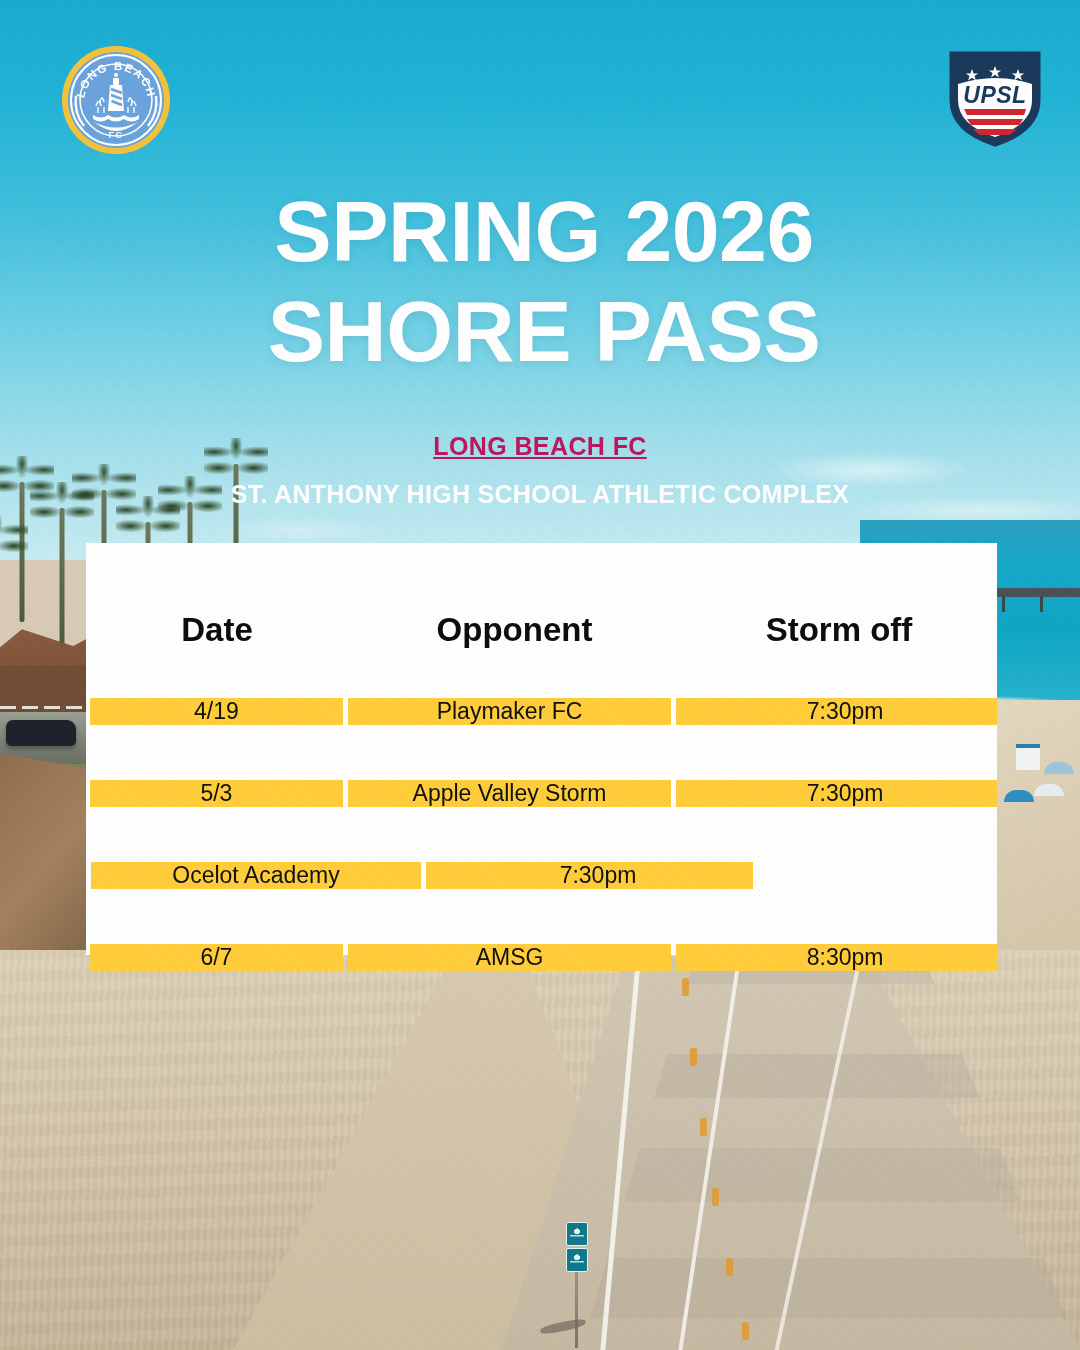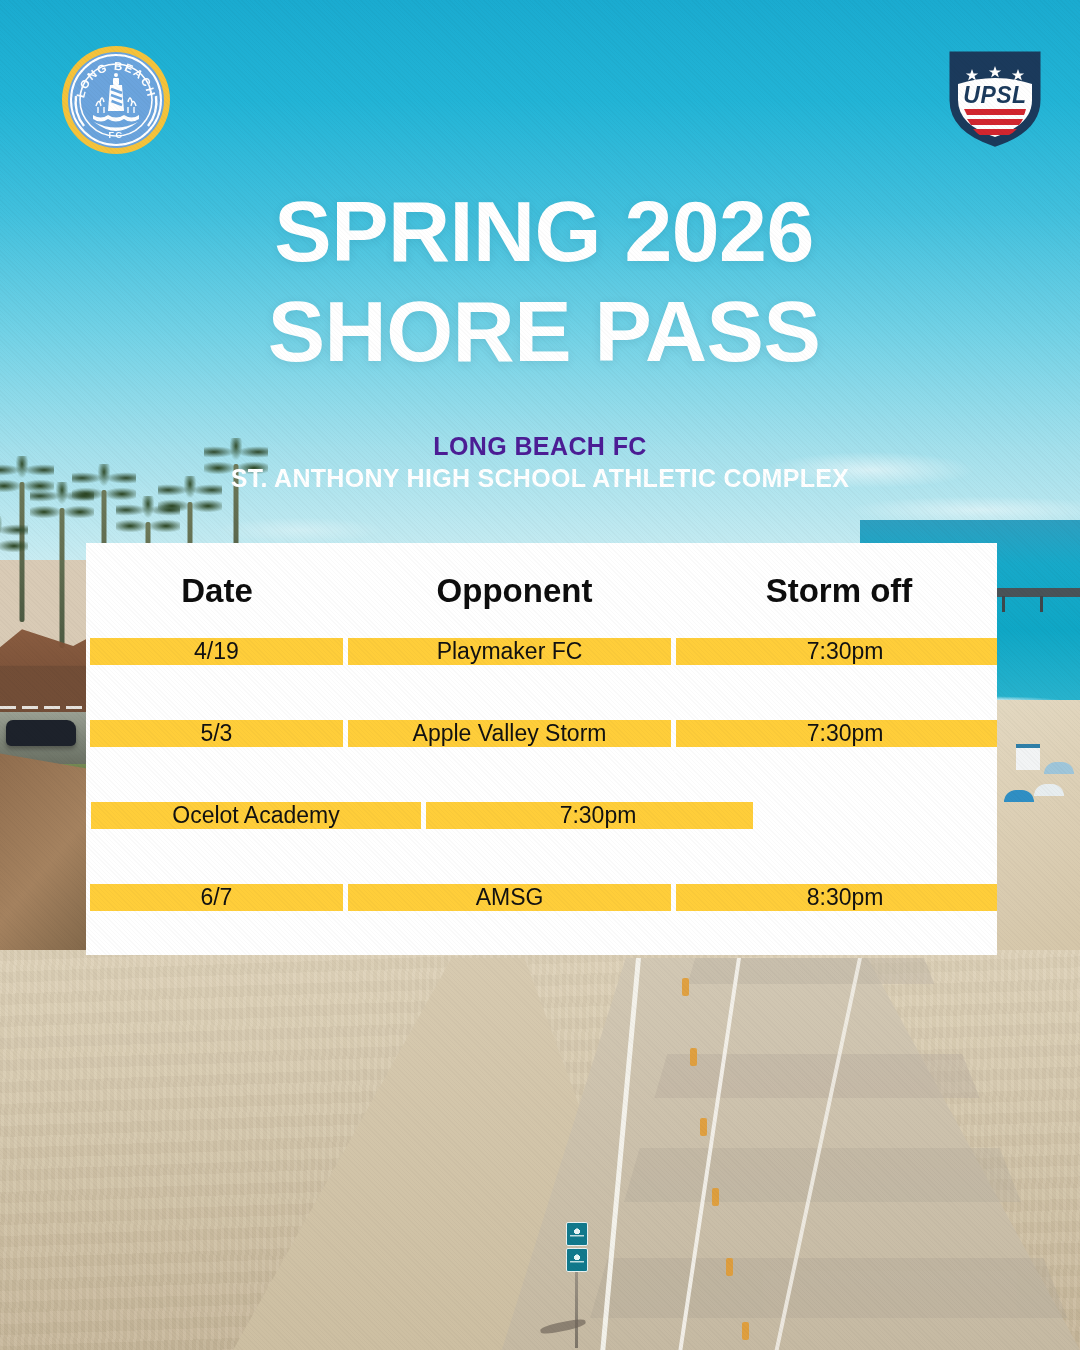--- a/index.html
+++ b/index.html
@@ -180,44 +180,44 @@
     position:absolute; left:0; right:0; top:182px;
     text-align:center; color:#ffffff;
     font-size:86px; font-weight:800; line-height:1.16;
     letter-spacing:-0.5px;
     text-shadow:0 2px 10px rgba(0,60,80,.10);
   }
   .title span{ display:block;margin-left:8px; }
 
   .sub1{
     position:absolute; left:0; right:0; top:432px;
-    text-align:center; color:#4c1d95;
-    font-size:25px; font-weight:700; letter-spacing:.4px;
+    text-align:center; color:#be185d;
+    font-size:25px; font-weight:700; letter-spacing:.4px;text-decoration:underline;
   }
   .sub2{
-    position:absolute; left:0; right:0; top:464px;
+    position:absolute; left:0; right:0; top:480px;
     text-align:center; color:#ffffff;
     font-size:25px; font-weight:700; letter-spacing:.3px;
   }
 
   .table{
     position:absolute; left:86px; top:543px; width:911px; height:412px;
     background:#ffffff;
   }
   .thead{
-    display:flex; height:95px; align-items:center;border-radius:31px;
+    display:flex; height:106px; align-items:flex-end;border-radius:31px;
   }
   .thead .th{
     color:#0d0d0d; font-size:33px; font-weight:700; text-align:center;
   }
   .col-a{ width:262px; }
   .col-b{ width:333px; }
   .col-c{ width:316px; }
   .trow{
-    display:flex; height:76px; align-items:flex-start;
+    display:flex; height:76px; align-items:flex-end;
     margin-bottom:6px; padding:0 0 0 0;
   }
   .cell{
     background:#ffce3a;
     display:flex; align-items:center; justify-content:center;
     color:#111111; font-size:23px; font-weight:400;
   }
   .cell.a{ width:258px; margin-left:4px; }
   .cell.b{ width:330px; margin-left:5px; }
   .cell.c{ width:310px; margin-left:5px;padding-left:17px; }

